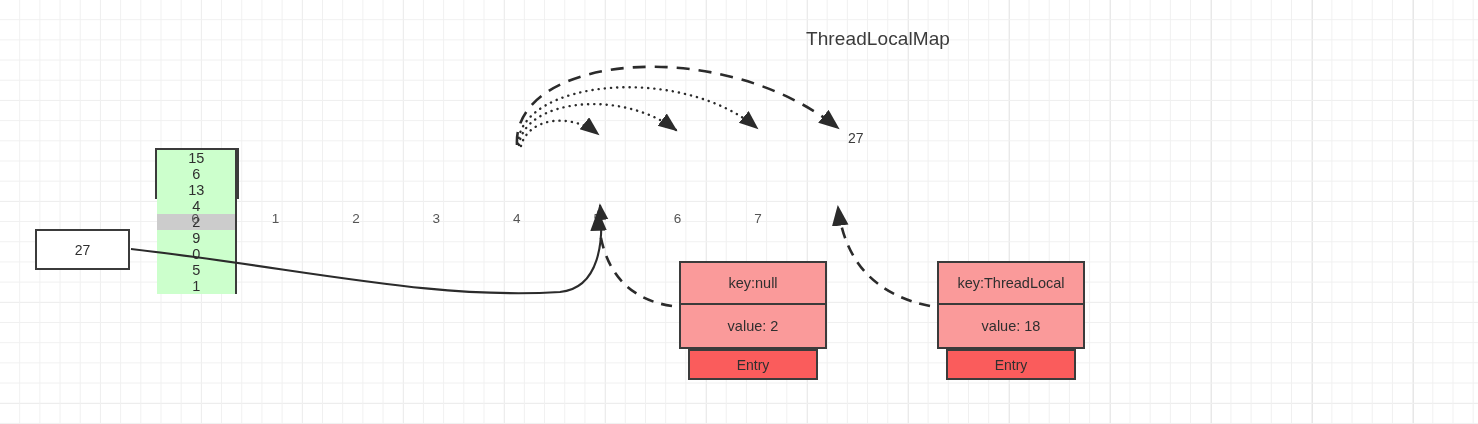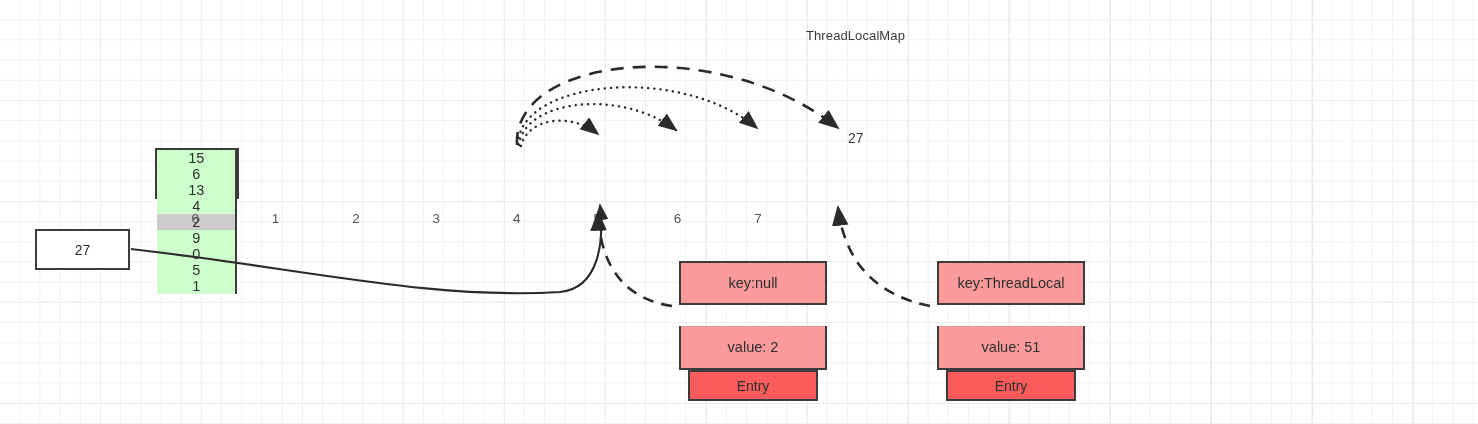--- a/index.html
+++ b/index.html
@@ -25,21 +25,21 @@
       101px 101px,
       101px 101px;
     background-position: -1px -1px, -1px -1px, -1px -1px, -1px -1px;
   }
 
   
   .title {
     position: absolute;
     left: 806px;
     top: 28px;
-    font-size: 13px;
+    font-size: 19px;
     color: #3b3b3b;
     letter-spacing: 0.1px;
     white-space: nowrap;
   }
 
   
   .array {
     position: absolute;
     left: 155px;
     top: 148px;
@@ -106,21 +106,21 @@
     border: 2.2px solid #3b3b3b;
     background: #fa9a9a;
     height: 44px;
     display: flex;
     align-items: center;
     justify-content: center;
     font-size: 14.5px;
     color: #2f2f2f;
     white-space: nowrap;
   }
-  .entry .field.second { border-top: none; margin-top: 21px; }
+  .entry .field.second { border-top: none; }
   .entry .tag {
     box-sizing: border-box;
     border: 2.2px solid #3b3b3b;
     background: #fa5c5c;
     height: 31px;
     display: flex;
     align-items: center;
     justify-content: center;
     font-size: 14px;
     color: #2f2f2f;
@@ -190,21 +190,21 @@
   <div class="label-27-top">27</div>
 
   <div class="entry entry-a">
     <div class="field">key:null</div>
     <div class="field second">value: 2</div>
     <div class="tag">Entry</div>
   </div>
 
   <div class="entry entry-b">
     <div class="field">key:ThreadLocal</div>
-    <div class="field second">value: 51</div>
+    <div class="field second">value: 18</div>
     <div class="tag">Entry</div>
   </div>
 
   <svg class="overlay" viewBox="0 0 1478 424">
     <defs>
       <marker id="arrowhead" markerWidth="9" markerHeight="9" refX="7.2" refY="3.2" orient="auto" markerUnits="strokeWidth">
         <path d="M0,0 L8,3.2 L0,6.4 z" fill="#2b2b2b"></path>
       </marker>
     </defs>
 

